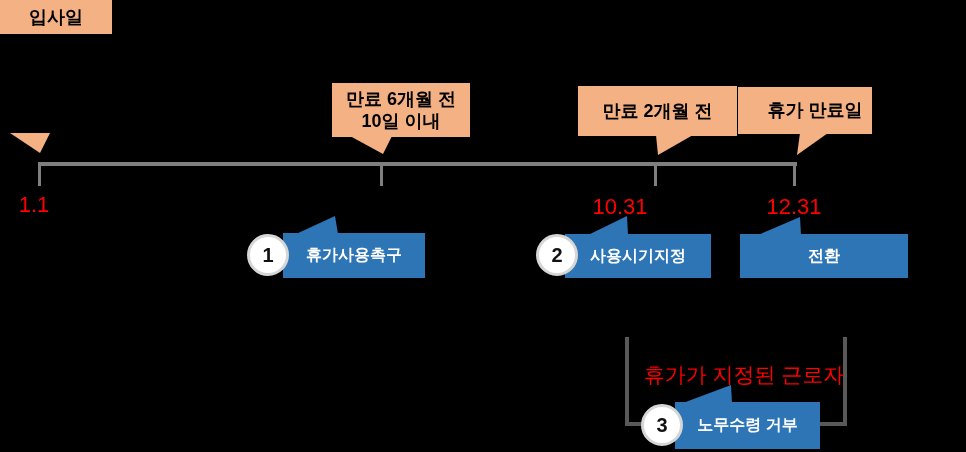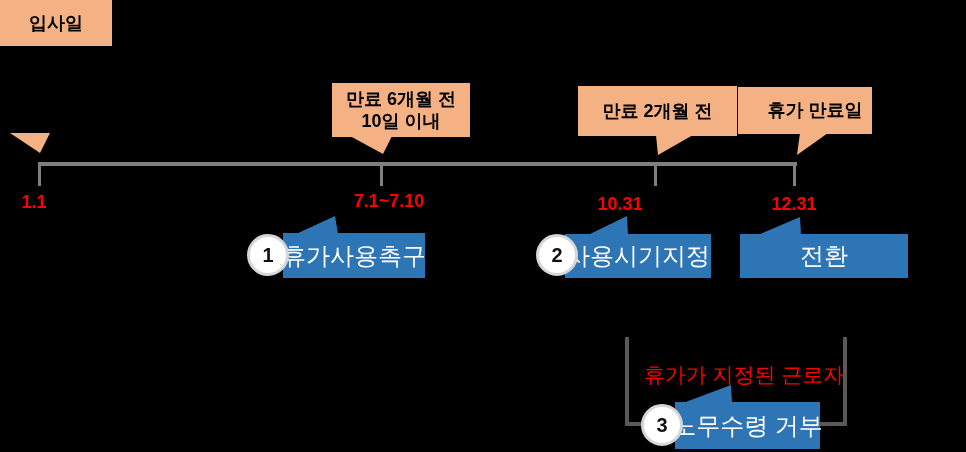--- a/index.html
+++ b/index.html
@@ -8,45 +8,45 @@
     background:#000;
     font-family:"Liberation Sans","DejaVu Sans",sans-serif;
   }
   
   .callout{
     position:absolute; background:#F4B183; color:#000;
     font-weight:bold; font-size:18px; line-height:1.25;
     display:flex; flex-direction:column; align-items:center; justify-content:center;
     text-align:center; z-index:3; white-space:nowrap;
   }
-  #co-hire{left:0;top:87;width:112px;height:46px;}
+  #co-hire{left:0;top:87;width:112px;height:34px;}
   #co-six{left:332px;top:83px;width:138px;height:54px;}
   #co-two{left:578px;top:86px;width:159px;height:50px;}
   #co-exp{left:738px;top:87px;width:114px;height:47px;padding-left:20px;}
   .ptr{position:absolute; z-index:2;}
   .ptr.peach{background:#F4B183;}
   .ptr.blue{background:#2E75B6;}
   #p-hire{left:5px;top:132px;width:50px;height:22px;clip-path:polygon(5px 1px,45px 1px,35px 21px);}
   #p-six{left:348px;top:135px;width:48px;height:20px;clip-path:polygon(2px 1px,44px 1px,35px 19px);}
   #p-two{left:654px;top:134px;width:42px;height:22px;clip-path:polygon(2px 1px,39px 1px,4px 21px);}
   #p-exp{left:795px;top:132px;width:36px;height:24px;clip-path:polygon(5px 1px,33px 1px,2px 23px);}
   
   .tl-line{position:absolute;left:38px;top:162px;width:759px;height:4px;background:#7F7F7F;z-index:1;}
   .tick{position:absolute;top:165px;width:3px;height:21px;background:#7F7F7F;z-index:1;}
   #tick-1{left:38px;} #tick-2{left:380px;} #tick-3{left:654px;} #tick-4{left:793px;}
   
   .date{
     position:absolute; transform:translateX(-50%);
-    color:#FF0000; font-weight:bold; font-size:18px; white-space:nowrap; z-index:3;
+    color:#FF0000; font-weight:normal; font-size:22px; white-space:nowrap; z-index:3;
   }
   #date-1{left:34px;top:192px;} #date-2{left:389px;top:191px;}
   #date-3{left:620px;top:194px;} #date-4{left:794px;top:194px;}
   
   .step{
-    position:absolute; background:#2E75B6; color:#fff; font-weight:normal; font-size:24px;
+    position:absolute; background:#2E75B6; color:#fff; font-weight:bold; font-size:16px;
     display:flex; align-items:center; justify-content:center; z-index:3; white-space:nowrap;
   }
   #sb-1{left:283px;top:233px;width:142px;height:45px;}
   #sb-2{left:565px;top:234px;width:146px;height:44px;}
   #sb-3{left:740px;top:234px;width:168px;height:44px;}
   #sb-4{left:675px;top:402px;width:145px;height:47px;}
   #bp-1{left:294px;top:215px;width:46px;height:20px;clip-path:polygon(41px 1px,2px 19px,44px 19px);z-index:2;}
   #bp-2{left:586px;top:215px;width:44px;height:21px;clip-path:polygon(41px 1px,2px 20px,42px 20px);z-index:2;}
   #bp-3{left:756px;top:216px;width:47px;height:20px;clip-path:polygon(44px 1px,2px 19px,45px 19px);z-index:2;}
   #bp-4{left:681px;top:384px;width:53px;height:20px;clip-path:polygon(50px 1px,2px 19px,51px 19px);z-index:2;}
@@ -92,21 +92,20 @@
   <div class="ptr peach" id="p-two"></div>
   <div class="ptr peach" id="p-exp"></div>
 
   <div class="tl-line"></div>
   <div class="tick" id="tick-1"></div>
   <div class="tick" id="tick-2"></div>
   <div class="tick" id="tick-3"></div>
   <div class="tick" id="tick-4"></div>
 
   <div class="date" id="date-1">1.1</div>
-  <div class="date" id="date-2">7.1~7.10</div>
   <div class="date" id="date-3">10.31</div>
   <div class="date" id="date-4">12.31</div>
 
   <div class="bracket" id="br-left"></div>
   <div class="bracket" id="br-right"></div>
   <div class="bracket" id="br-bottom"></div>
 
   <div id="note">휴가가 지정된 근로자</div>
 
   <div class="ptr blue" id="bp-1"></div>

